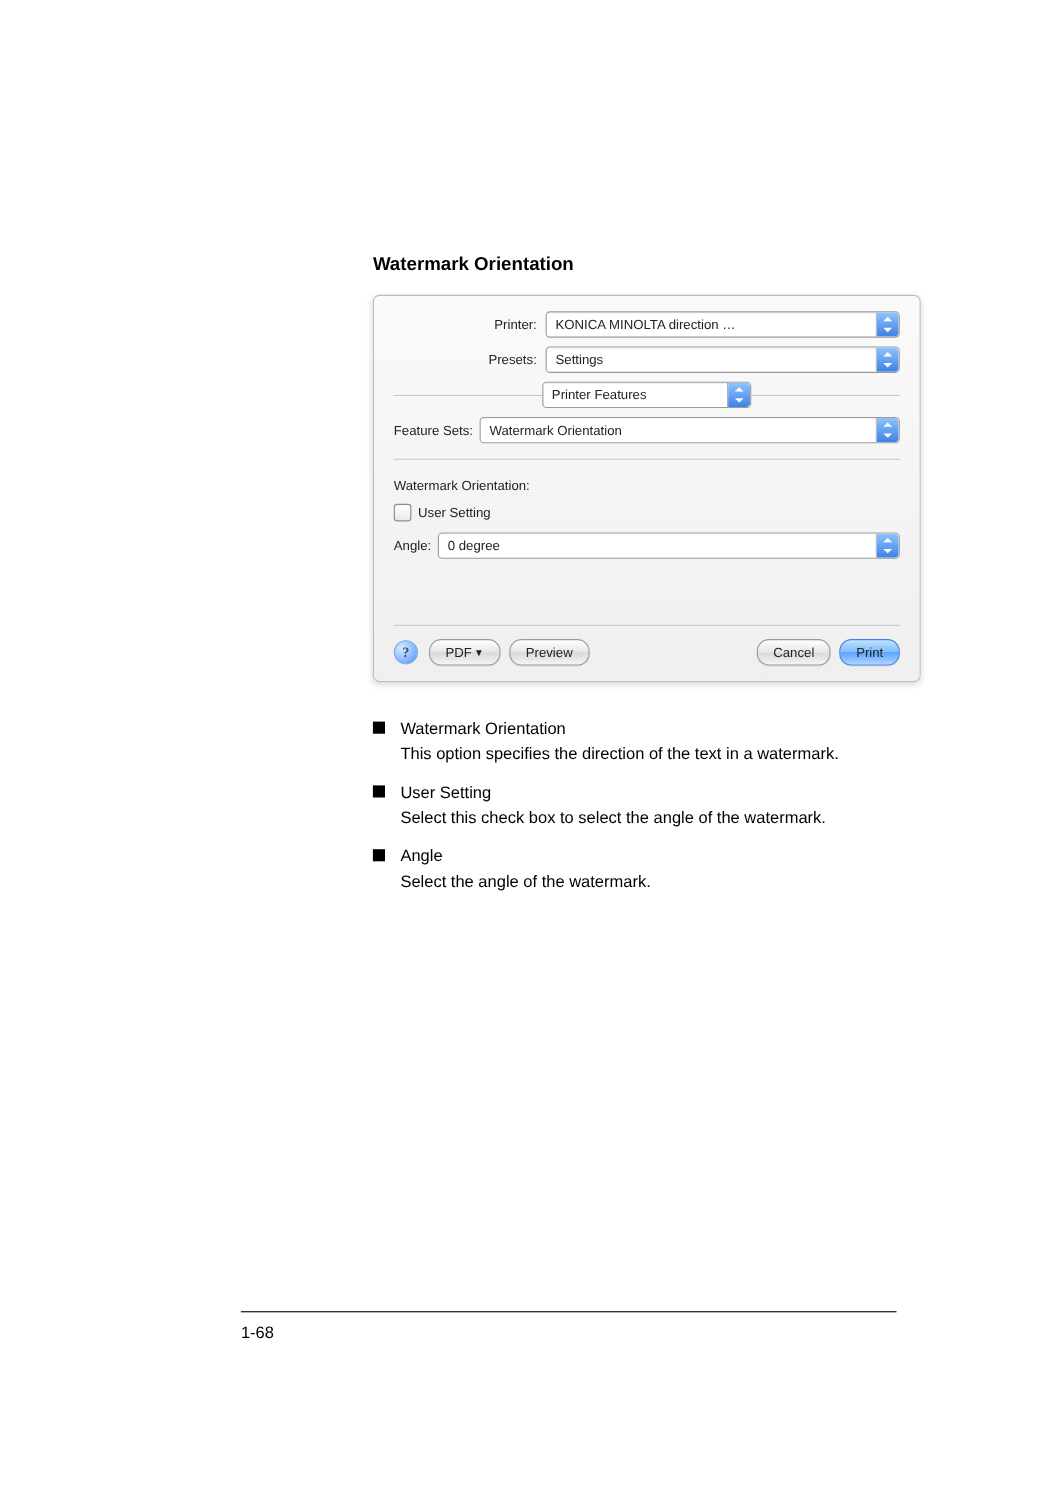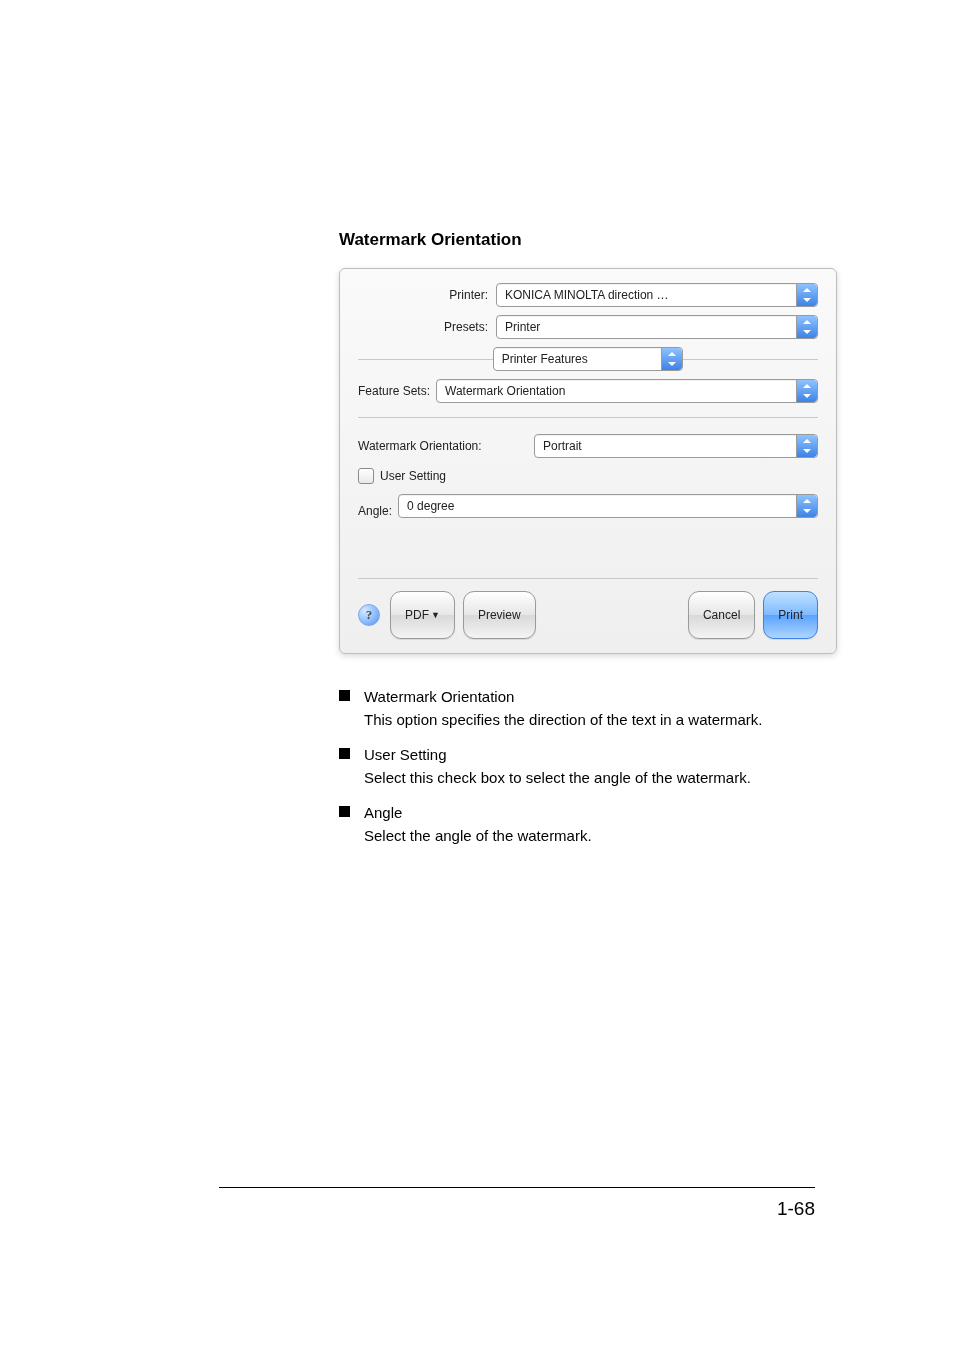--- a/index.html
+++ b/index.html
@@ -13,43 +13,43 @@
   .aqua-select .val{flex:1;padding:0 8px;white-space:nowrap;overflow:hidden;text-overflow:ellipsis}
   .aqua-arrows{width:20px;height:22px;border-left:1px solid #9a9a9a;background:linear-gradient(#8fc3ff,#3d82e6);border-top-right-radius:4px;border-bottom-right-radius:4px;position:relative}
   .aqua-arrows::before,.aqua-arrows::after{content:"";position:absolute;left:50%;transform:translateX(-50%);border-left:4px solid transparent;border-right:4px solid transparent}
   .aqua-arrows::before{top:4px;border-bottom:4px solid #fff}
   .aqua-arrows::after{bottom:4px;border-top:4px solid #fff}
   .hr-row{display:flex;align-items:center;margin:4px 0 8px 0}
   .hr-line{flex:1;height:1px;background:#c9c9c9}
   .sub-row{display:flex;align-items:center;justify-content:space-between;margin-bottom:14px}
   .sub-row .sub-label{padding-right:6px}
   .sub-select{width:200px}
-  .fs-row{display:flex;align-items:center;margin-bottom:10px}
+  .fs-row{display:flex;align-items:flex-end;margin-bottom:10px}
   .fs-label{width:170px;text-align:left;padding-right:6px}
   .fs-select{flex:1}
   .chk-row{display:flex;align-items:center;margin-bottom:10px;padding-left:0}
   .chk{width:14px;height:14px;border:1px solid #8a8a8a;border-radius:3px;background:linear-gradient(#fff,#e9e9e9);margin-right:6px}
-  .angle-row{display:flex;align-items:flex-end;margin-bottom:60px}
+  .angle-row{display:flex;align-items:center;margin-bottom:60px}
   .angle-label{padding-right:6px}
   .angle-select{flex:1}
   .btn-row{display:flex;align-items:center;margin-top:6px}
   .help{width:20px;height:20px;border-radius:50%;background:radial-gradient(circle at 30% 30%,#d6eaff,#86b8ff 60%,#5a8de0);color:#455;display:flex;align-items:center;justify-content:center;font-weight:bold;font-family:Georgia,serif;font-size:13px;margin-right:10px;border:1px solid #7ba9e8}
-  .aqua-btn{height:22px;border:1px solid #9a9a9a;border-radius:11px;background:linear-gradient(#ffffff,#e6e6e6 50%,#d9d9d9 51%,#f4f4f4);padding:12px 14px;display:flex;align-items:center;font-size:12px;margin-right:8px;box-shadow:0 1px 1px rgba(0,0,0,.1)}
+  .aqua-btn{height:22px;border:1px solid #9a9a9a;border-radius:11px;background:linear-gradient(#ffffff,#e6e6e6 50%,#d9d9d9 51%,#f4f4f4);padding:0 14px;display:flex;align-items:center;font-size:12px;margin-right:8px;box-shadow:0 1px 1px rgba(0,0,0,.1)}
   .aqua-btn.blue{background:linear-gradient(#bfe2ff,#7fbaff 50%,#5aa3ff 51%,#aed5ff);border-color:#3d82e6}
   .disclosure{margin-left:2px;font-size:9px}
   .spacer{flex:1}
   
   .blist{margin-top:32px;font-size:15px;line-height:1.4}
   .bitem{display:flex;margin-bottom:14px}
   .bsq{width:11px;height:11px;background:#000;margin-top:4px;margin-right:14px;flex-shrink:0}
   .btxt .bhead{margin-bottom:2px}
   
   .footer{position:absolute;left:150px;right:70px;bottom:130px}
   .fline{height:1px;background:#000;margin-bottom:10px}
-  .frow{display:flex;justify-content:flex-end;font-size:19px}
+  .frow{display:flex;justify-content:space-between;font-size:15px}
 </style>
 </head>
 <body>
 
 <div class="page">
 
   <div class="sec-title">Watermark Orientation</div>
 
   <div class="dialog">
 
@@ -57,21 +57,21 @@
       <div class="row-label">Printer:</div>
       <div class="aqua-select">
         <div class="val">KONICA MINOLTA direction …</div>
         <div class="aqua-arrows"></div>
       </div>
     </div>
 
     <div class="row">
       <div class="row-label">Presets:</div>
       <div class="aqua-select">
-        <div class="val">Printer</div>
+        <div class="val">Settings</div>
         <div class="aqua-arrows"></div>
       </div>
     </div>
 
     <div class="hr-row">
       <div class="hr-line" style="flex:1"></div>
       <div class="aqua-select" style="flex:1.4;margin:0 0 0 0">
         <div class="val">Printer Features</div>
         <div class="aqua-arrows"></div>
       </div>
@@ -83,24 +83,20 @@
       <div class="aqua-select sub-select">
         <div class="val">Watermark Orientation</div>
         <div class="aqua-arrows"></div>
       </div>
     </div>
 
     <div style="height:1px;background:#c9c9c9;margin-bottom:16px"></div>
 
     <div class="fs-row">
       <div class="fs-label">Watermark Orientation:</div>
-      <div class="aqua-select fs-select">
-        <div class="val">Portrait</div>
-        <div class="aqua-arrows"></div>
-      </div>
     </div>
 
     <div class="chk-row">
       <div class="chk"></div>
       <div>User Setting</div>
     </div>
 
     <div class="angle-row">
       <div class="angle-label">Angle:</div>
       <div class="aqua-select angle-select">

